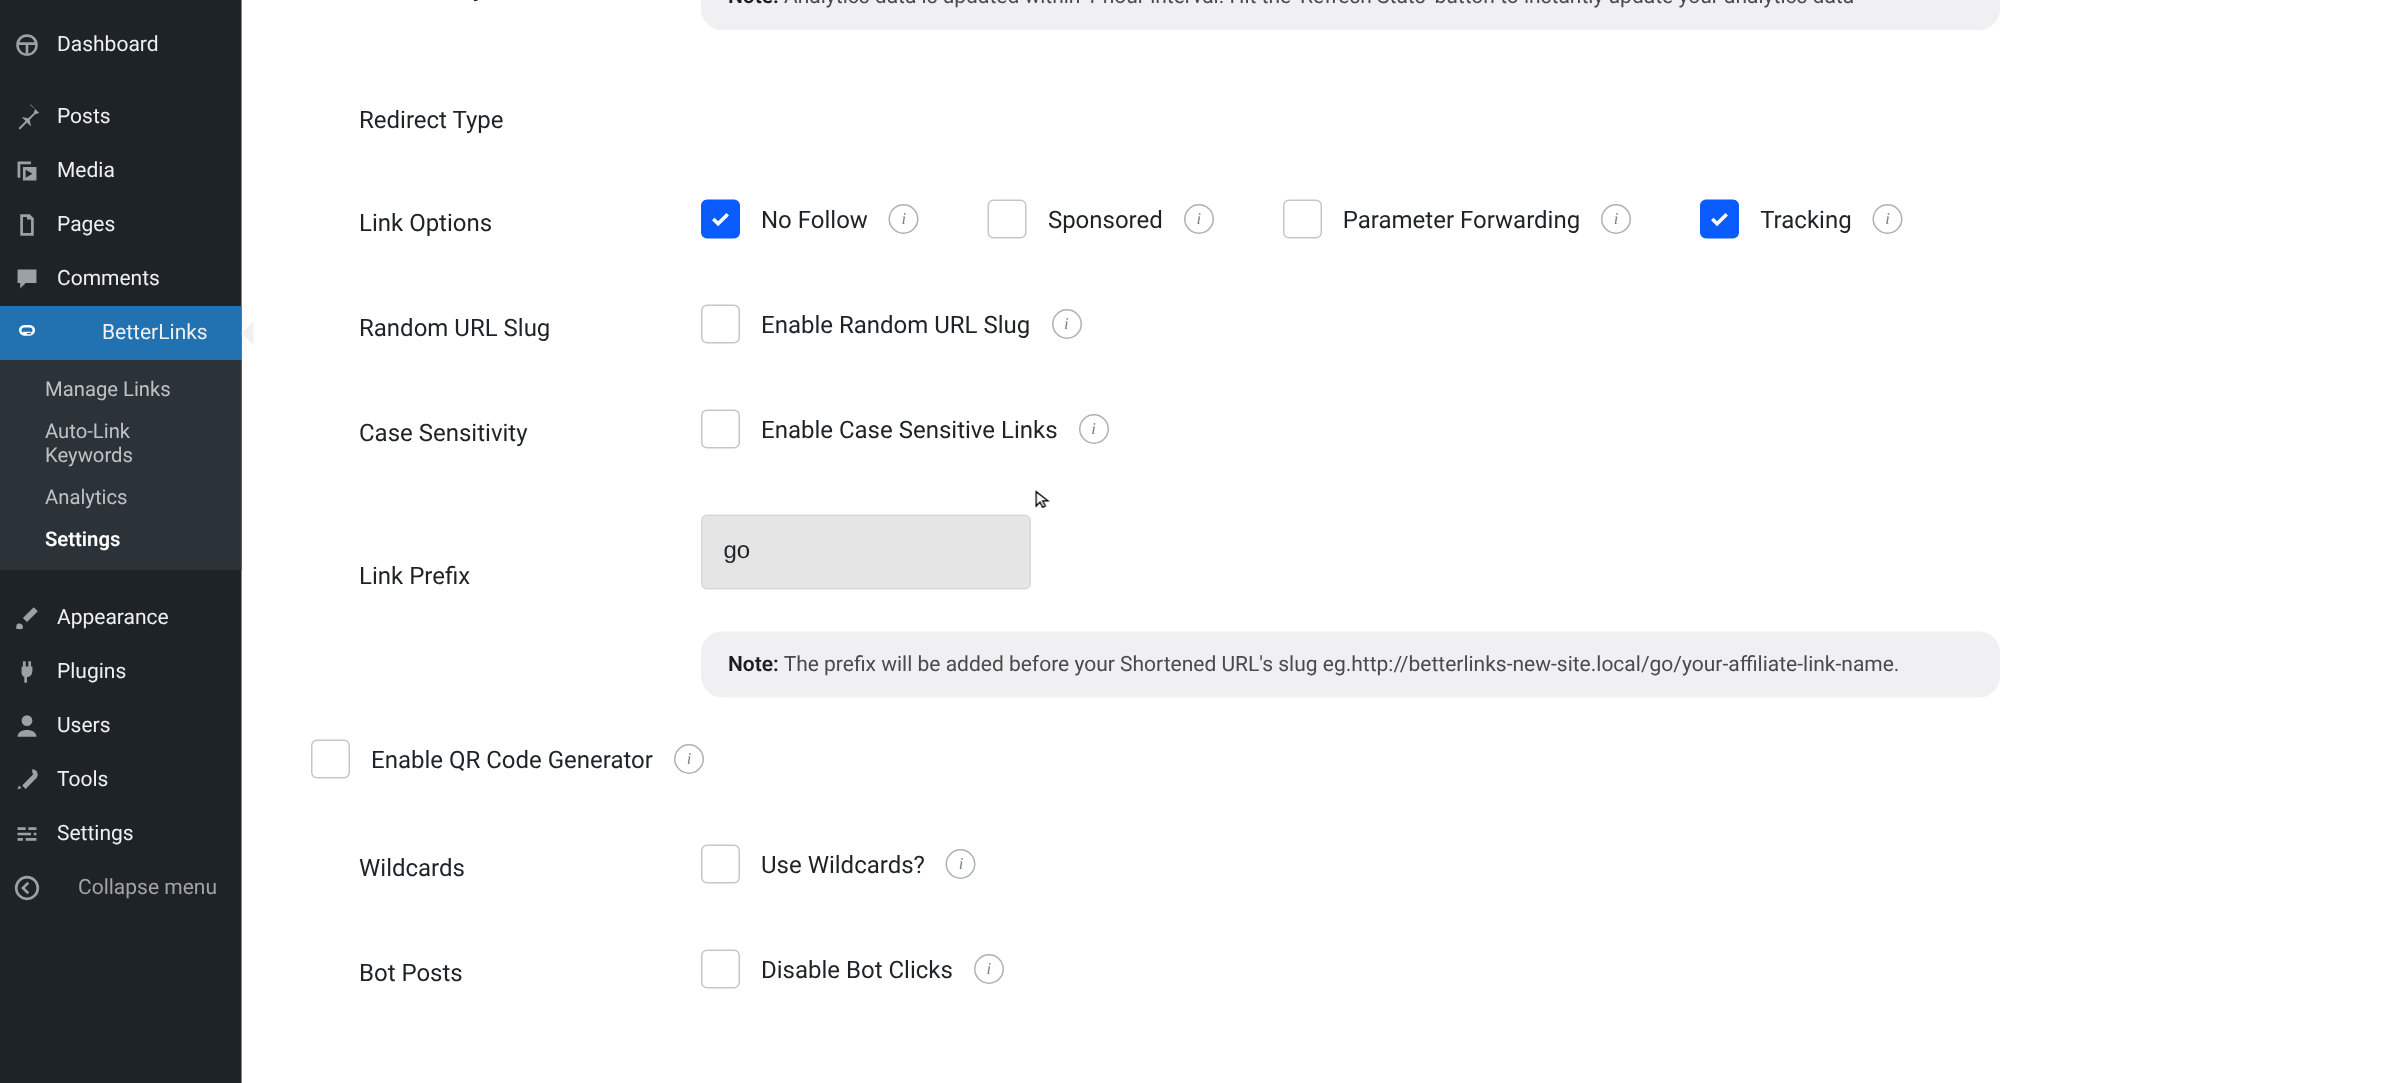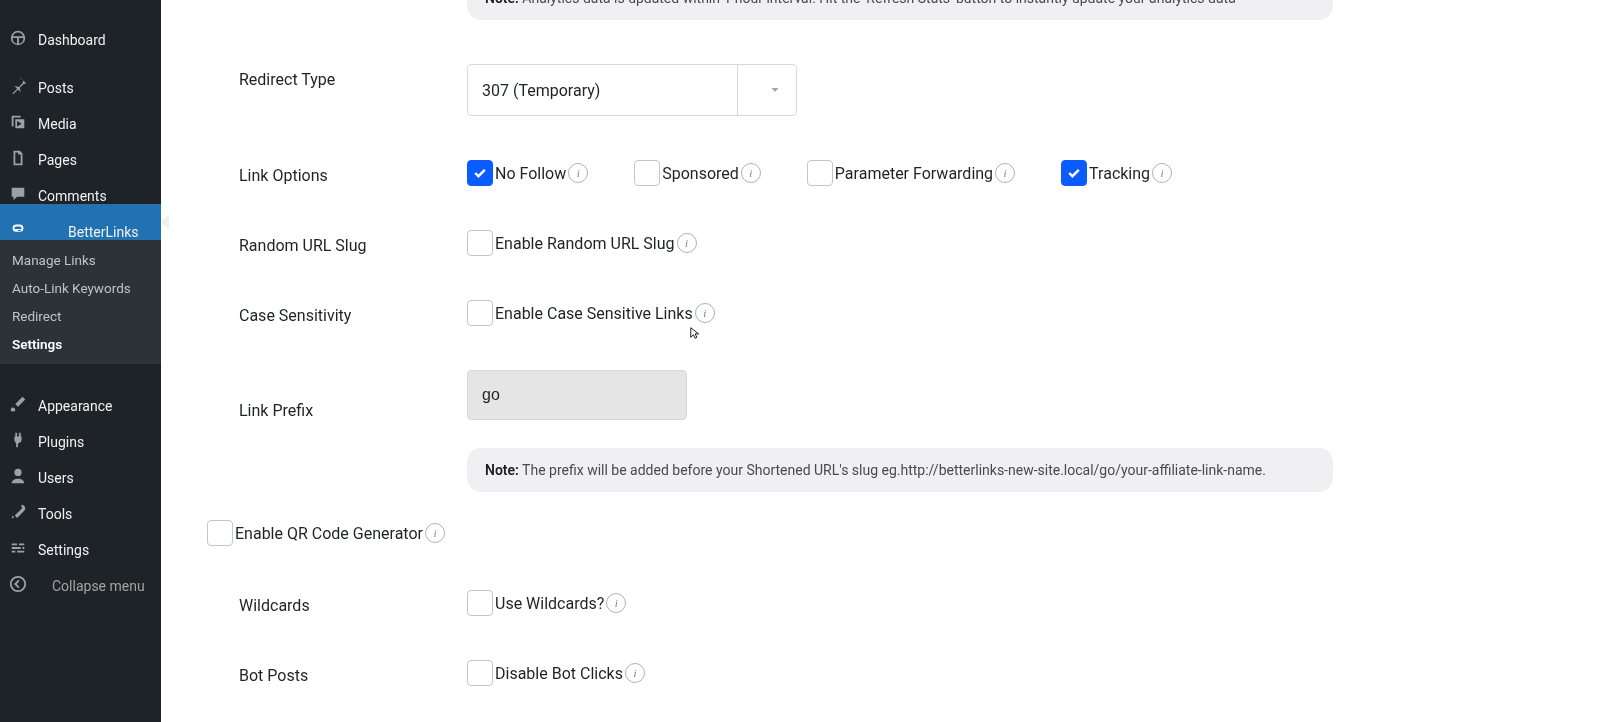--- a/index.html
+++ b/index.html
@@ -26,32 +26,32 @@
     font-size:14px;
     overflow:hidden;
   }
   .screen{width:1600px;height:722px;display:flex;background:var(--body-bg);position:relative;}
   
   .wp-sidebar{
     width:161px;flex:0 0 161px;background:var(--wp-sidebar-bg);color:var(--wp-sidebar-text);
     display:flex;flex-direction:column;font-size:14px;
   }
   .menu-item{
-    display:flex;align-items:flex-end;gap:10px;
+    display:flex;align-items:center;gap:10px;
     height:36px;padding:0 8px 0 8px;color:var(--wp-sidebar-text);
     cursor:pointer;position:relative;
   }
   .menu-item .label{flex:1;white-space:nowrap;}
   .menu-item.current{background:var(--wp-blue);gap:40px;}
   .menu-item.current::after{
     content:"";position:absolute;right:-8px;top:50%;transform:translateY(-50%);
     width:0;height:0;border-top:8px solid transparent;border-bottom:8px solid transparent;
     border-right:8px solid var(--body-bg);
   }
-  .submenu{background:var(--submenu-bg);padding:6px 0;}
+  .submenu{background:var(--submenu-bg);padding:6px 18px;}
   .submenu .sub-item{
     display:block;padding:6px 12px;color:#bfc2c5;cursor:pointer;font-size:13.5px;
   }
   .submenu .sub-item.active{color:#fff;font-weight:600;}
   .icon{width:20px;height:20px;display:flex;align-items:center;justify-content:center;flex:0 0 20px;}
   .icon svg{width:18px;height:18px;fill:#9ca1a6;}
   .menu-item.current .icon svg{fill:#fff;}
   
   .main{flex:1;overflow:auto;background:var(--content-bg);padding:0 0 40px 46px;}
   .form-row{
@@ -76,21 +76,21 @@
     width:300px;height:50px;border:1px solid var(--border);border-radius:4px;background:#fff;
     padding:0 14px;font-size:16px;color:#1d2327;cursor:pointer;
   }
   .select .chev{margin-left:auto;color:#9aa0a6;padding-left:30px;border-left:1px solid var(--border);display:flex;align-items:center;height:100%;}
   .select .chev svg{width:14px;height:14px;fill:#a3a7ac;}
   .text-input{
     width:190px;height:48px;border:1px solid var(--border);border-radius:4px;background:#e5e5e5;
     padding:0 14px;font-size:16px;color:#1d2327;
   }
   .opt-row{display:flex;flex-wrap:wrap;align-items:center;gap:46px;}
-  .opt{display:flex;align-items:center;gap:2px;}
+  .opt{display:flex;align-items:center;gap:14px;}
   .opt .lbl{font-size:16px;}
   .chk{
     width:24px;height:24px;border-radius:4px;border:1px solid #c4c7ca;background:#fff;
     display:inline-flex;align-items:center;justify-content:center;cursor:pointer;flex:0 0 24px;
   }
   .chk.checked{background:var(--chk-blue);border-color:var(--chk-blue);}
   .chk svg{width:16px;height:16px;display:none;stroke:#fff;stroke-width:3;fill:none;}
   .chk.checked svg{display:block;}
   .info{
     width:18px;height:18px;border:1px solid #adb1b5;border-radius:50%;
@@ -163,21 +163,21 @@
         <svg viewBox="0 0 20 20">
             <path d="M8 12a4 4 0 0 1 0-8h2v2H8a2 2 0 1 0 0 4h2v2H8zm4-8h-2v2h2a2 2 0 1 1 0 4h-2v2h2a4 4 0 1 0 0-8zM7 9h6v2H7z"></path>
           </svg>
       </span>
       <span class="label">BetterLinks</span>
     </div>
 
     <div class="submenu">
       <a class="sub-item">Manage Links</a>
       <a class="sub-item">Auto-Link Keywords</a>
-      <a class="sub-item">Redirect</a>
+      <a class="sub-item">Analytics</a>
       <a class="sub-item active">Settings</a>
     </div>
 
     <div style="height:14px"></div>
 
     <div class="menu-item">
       <span class="icon">
         <svg viewBox="0 0 20 20">
             <path d="M15 2l3 3-8 8-3-3 8-8zM4 14c2 0 3 1 3 3s-3 1-5 1c0-2 0-4 2-4z"></path>
           </svg>
@@ -238,30 +238,20 @@
       <div class="row-label" style="font-weight:500;">Fetch Analytics Data</div>
       <div class="row-body">
         <div class="note-box">
           <b>Note:</b><span> Analytics data is updated within 1 hour interval. Hit the 'Refresh Stats' button to instantly update your analytics data</span>
         </div>
       </div>
     </div>
 
     <div class="form-row">
       <div class="row-label">Redirect Type</div>
-      <div class="row-body">
-        <div class="select">
-          <span>307 (Temporary)</span>
-          <span class="chev">
-            <svg viewBox="0 0 20 20">
-                <path d="M5 7l5 6 5-6z"></path>
-              </svg>
-          </span>
-        </div>
-      </div>
     </div>
 
     <div class="form-row">
       <div class="row-label">Link Options</div>
       <div class="row-body">
         <div class="opt-row">
           <div class="opt">
             <span class="chk checked">
                 <svg viewBox="0 0 20 20">
                   <path d="M4 10l4 4 8-8"></path>

